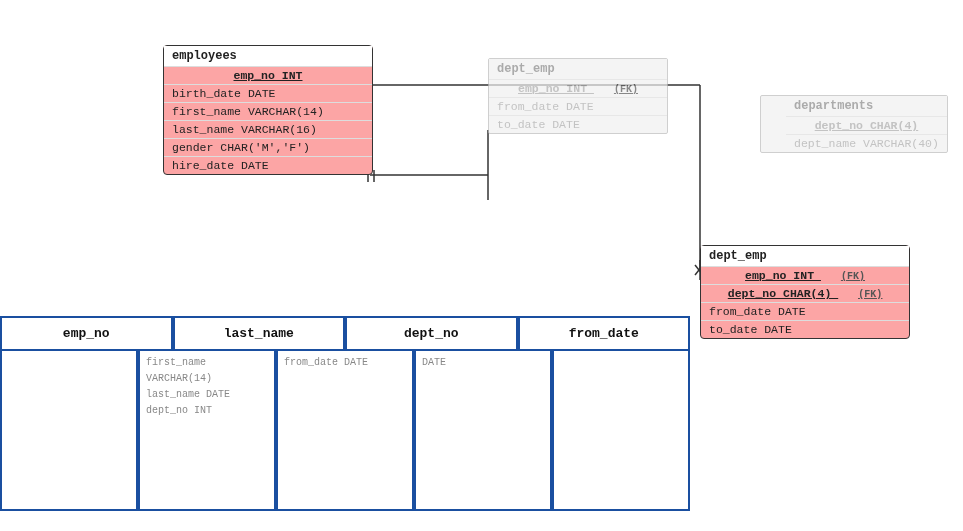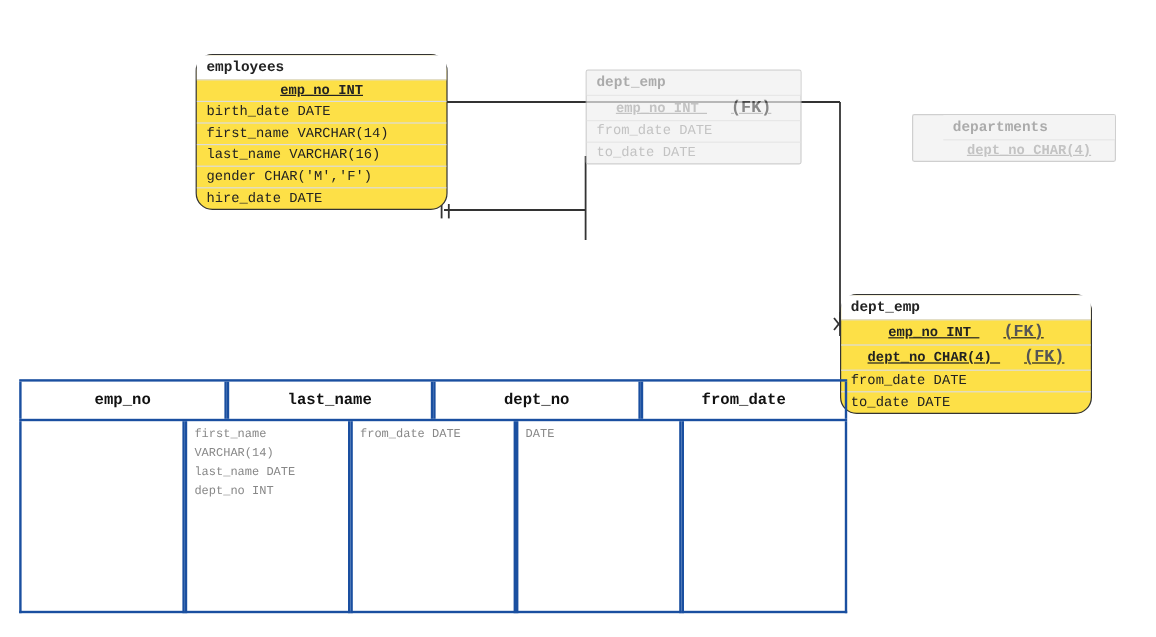--- a/index.html
+++ b/index.html
@@ -16,23 +16,23 @@
     .canvas {
       position: relative;
       width: 963px;
       height: 531px;
       background: #fff;
     }
 
     
     .er-table {
       position: absolute;
-      background: #fde047;
+      background: #fca5a5;
       border: 1.5px solid #333;
-      border-radius: 14px;
+      border-radius: 4px;
       min-width: 160px;
     }
 
     .er-table-faded {
       position: absolute;
       background: #f0f0f0;
       border: 1.5px solid #bbb;
       border-radius: 2px;
       min-width: 140px;
       opacity: 0.7;
@@ -67,21 +67,22 @@
     .er-table-row.primary-key {
       font-weight: bold;
       text-decoration: underline;
       text-align: center;
     }
 
     .fk-label {
       color: #555;
       font-style: normal;
       margin-left: 20px;
-      font-size: 14px;
+      font-size: 10px;
+      text-decoration: underline;
     }
 
     
     .connectors {
       position: absolute;
       top: 0;
       left: 0;
       width: 963px;
       height: 531px;
       pointer-events: none;
@@ -167,31 +168,32 @@
   <div class="er-table-faded" style="left: 488px; top: 58px; min-width: 180px;">
     <div class="er-table-title">dept_emp</div>
     <div class="er-table-row primary-key">emp_no INT <span class="fk-label">(FK)</span></div>
     <div class="er-table-row">from_date DATE</div>
     <div class="er-table-row">to_date DATE</div>
   </div>
 
   <div class="er-table-faded" style="left: 760px; top: 95px; min-width: 170px; padding-left: 25px;">
     <div class="er-table-title">departments</div>
     <div class="er-table-row primary-key">dept_no CHAR(4)</div>
+    <div class="er-table-row">dept_name VARCHAR(40)</div>
   </div>
 
   <div class="er-table" style="left: 700px; top: 245px; min-width: 210px;">
     <div class="er-table-title">dept_emp</div>
     <div class="er-table-row primary-key">emp_no INT <span class="fk-label">(FK)</span></div>
     <div class="er-table-row primary-key">dept_no CHAR(4) <span class="fk-label">(FK)</span></div>
     <div class="er-table-row">from_date DATE</div>
     <div class="er-table-row">to_date DATE</div>
   </div>
 
-  <div class="spreadsheet" style="left: 16px; bottom: 0px; width: 690px; height: 215px;">
+  <div class="spreadsheet" style="left: 0px; bottom: 0px; width: 690px; height: 215px;">
     <div class="spreadsheet-header">
       <div class="col-header">emp_no</div>
       <div class="col-header">last_name</div>
       <div class="col-header">dept_no</div>
       <div class="col-header">from_date</div>
     </div>
     <div class="spreadsheet-body">
       <div class="col-body">
         <div class="cell-text"></div>
       </div>

